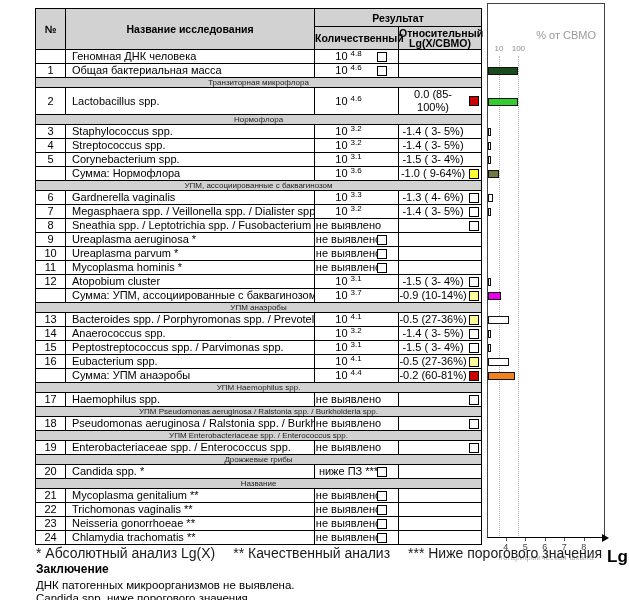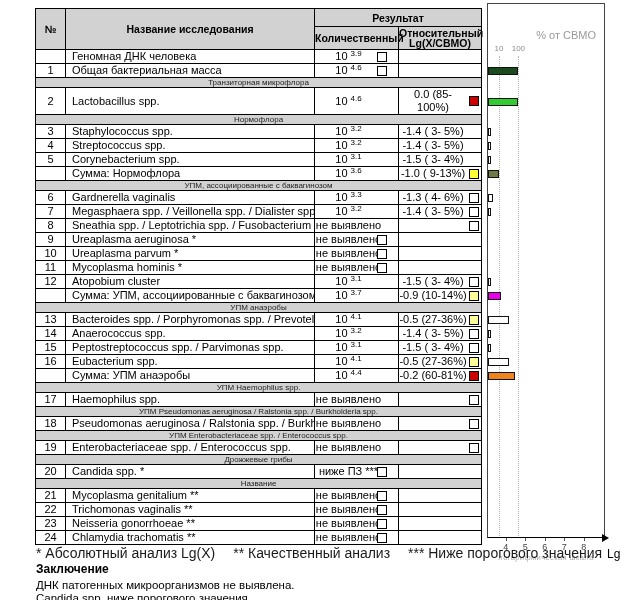--- a/index.html
+++ b/index.html
@@ -59,21 +59,21 @@
   .axis-arrow {
     position:absolute; left:602px; top:534px; width:0; height:0;
     border-left:7px solid #000; border-top:4px solid transparent; border-bottom:4px solid transparent;
   }
   .x-axis { position:absolute; left:487px; top:538px; width:121px; height:22px; }
   .tick { position:absolute; top:0; width:0; height:3px; border-left:1px solid #555; }
   .tick-label {
     position:absolute; top:4px; transform:translateX(-50%);
     font-size:9px; color:#444;
   }
-  .lg-label { position:absolute; left:607px; top:547px; font-size:12px; font-weight:normal; color:#000; }
+  .lg-label { position:absolute; left:607px; top:547px; font-size:17px; font-weight:bold; color:#000; }
   .axis-note {
     position:absolute; left:487px; top:553px; width:118px; text-align:center;
     font-size:7.5px; color:#ababab; letter-spacing:0.4px;
   }
 
   
   .footnote { position:absolute; left:36px; top:545px; font-size:14px; color:#1a1a1a; }
   .footnote span { margin-right:14px; }
   .conclusion { position:absolute; left:36px; top:563px; font-size:11.5px; line-height:12px; }
   .conclusion-title { font-weight:bold; font-size:12px; margin-bottom:4px; }
@@ -101,21 +101,21 @@
         <th>Количественный</th>
         <th class="rel-h">Относительный
 Lg(X/СВМО)</th>
       </tr>
     </thead>
     <tbody>
     <tr class="row">
       <td class="c-num"></td>
       <td class="c-name">Геномная ДНК человека</td>
       <td class="c-quant">
-        <span class="qval">10<span class="exp">3.9</span></span>
+        <span class="qval">10<span class="exp">4.8</span></span>
         <span class="checkbox q-checkbox" style="display: inline-block;"></span>
       </td>
       <td class="c-rel">
         <span class="rval"></span>
         
       </td>
     </tr>
 
     <tr class="row">
       <td class="c-num">1</td>
@@ -191,21 +191,21 @@
     </tr>
 
     <tr class="row">
       <td class="c-num"></td>
       <td class="c-name">Сумма: Нормофлора</td>
       <td class="c-quant">
         <span class="qval">10<span class="exp">3.6</span></span>
         
       </td>
       <td class="c-rel">
-        <span class="rval">-1.0 ( 9-13%)</span>
+        <span class="rval">-1.0 ( 9-64%)</span>
         <span class="checkbox r-checkbox" style="display: inline-block; background: rgb(255, 255, 51);"></span>
       </td>
     </tr>
 
     <tr class="srow">
       <td class="c-sec" colspan="4">УПМ, ассоциированные с баквагинозом</td>
     </tr>
 
     <tr class="row">
       <td class="c-num">6</td>

